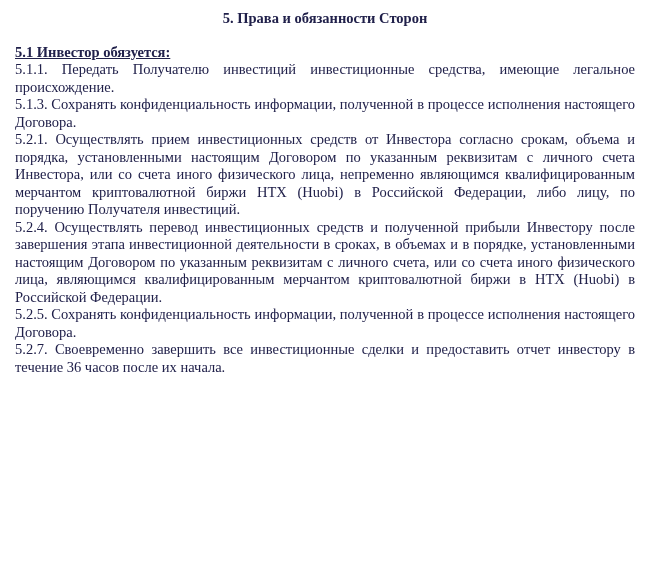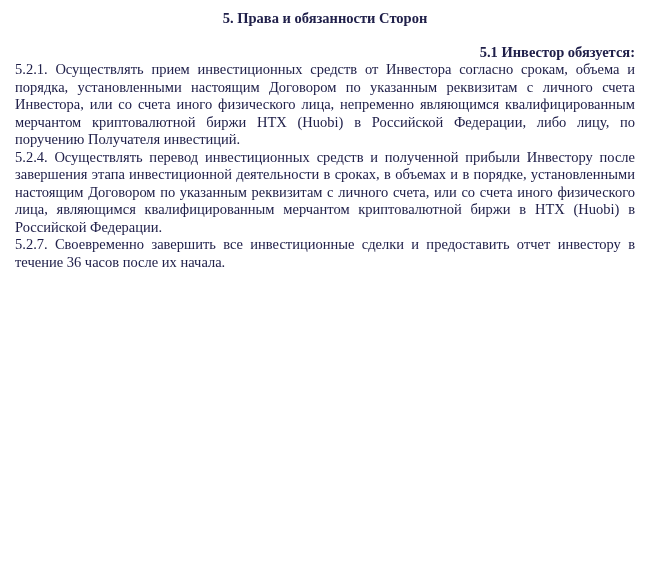--- a/index.html
+++ b/index.html
@@ -26,26 +26,30 @@
     text-align: center;
     font-weight: bold;
     margin: 0 0 16px 0;
   }
   .doc-block {
     margin: 0;
     text-align: justify;
   }
   .doc-heading {
     font-weight: bold;
-    text-align: right;
+    text-align: left;
+    text-decoration: underline;
   }
 </style>
 </head>
 <body>
 
 <div class="doc-page">
   <p class="doc-title">5. Права и обязанности Сторон</p>
 
   <p class="doc-block doc-heading">5.1 Инвестор обязуется:</p>
+  <p class="doc-block">5.1.1. Передать Получателю инвестиций инвестиционные средства, имеющие легальное происхождение.</p>
+  <p class="doc-block">5.1.3. Сохранять конфиденциальность информации, полученной в процессе исполнения настоящего Договора.</p>
   <p class="doc-block">5.2.1. Осуществлять прием инвестиционных средств от Инвестора согласно срокам, объема и порядка, установленными настоящим Договором по указанным реквизитам с личного счета Инвестора, или со счета иного физического лица, непременно являющимся квалифицированным мерчантом криптовалютной биржи HTX (Huobi) в Российской Федерации, либо лицу, по поручению Получателя инвестиций.</p>
   <p class="doc-block">5.2.4. Осуществлять перевод инвестиционных средств и полученной прибыли Инвестору после завершения этапа инвестиционной деятельности в сроках, в объемах и в порядке, установленными настоящим Договором по указанным реквизитам с личного счета, или со счета иного физического лица, являющимся квалифицированным мерчантом криптовалютной биржи в HTX (Huobi) в Российской Федерации.</p>
+  <p class="doc-block">5.2.5. Сохранять конфиденциальность информации, полученной в процессе исполнения настоящего Договора.</p>
   <p class="doc-block">5.2.7. Своевременно завершить все инвестиционные сделки и предоставить отчет инвестору в течение 36 часов после их начала.</p>
 </div>
 
 </body></html>

